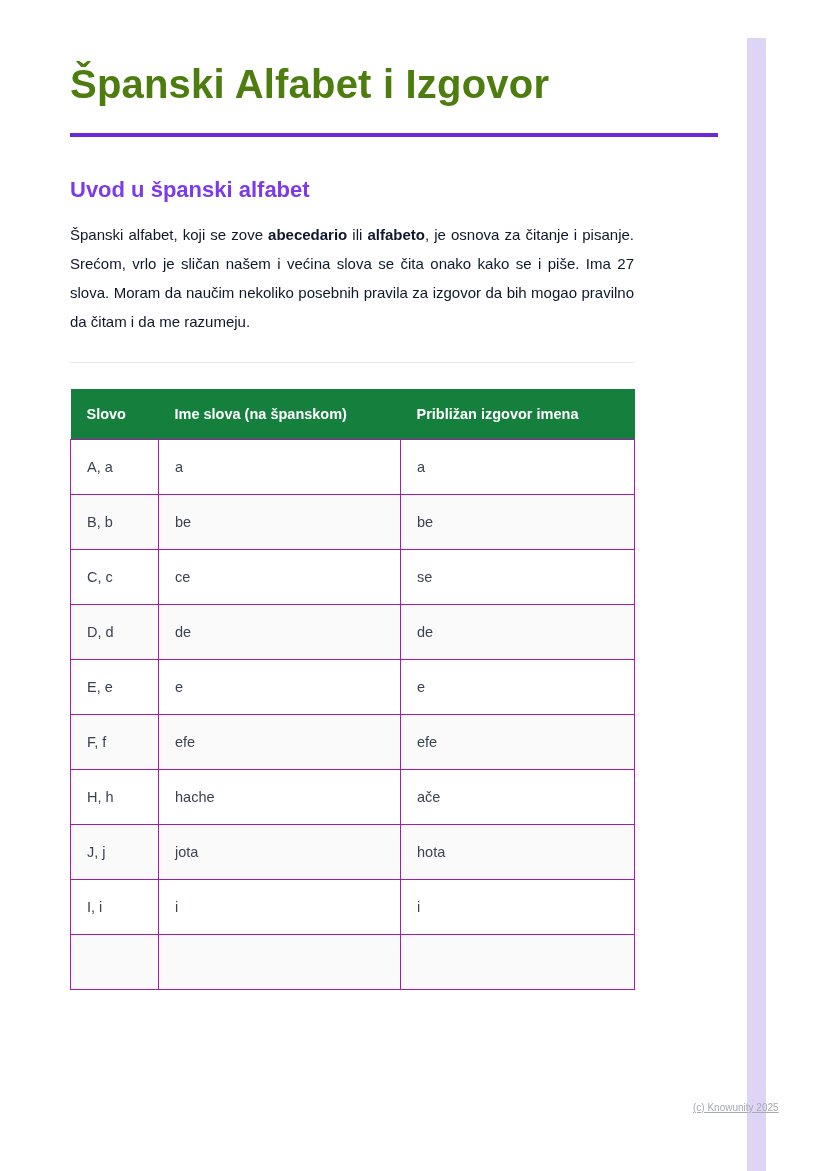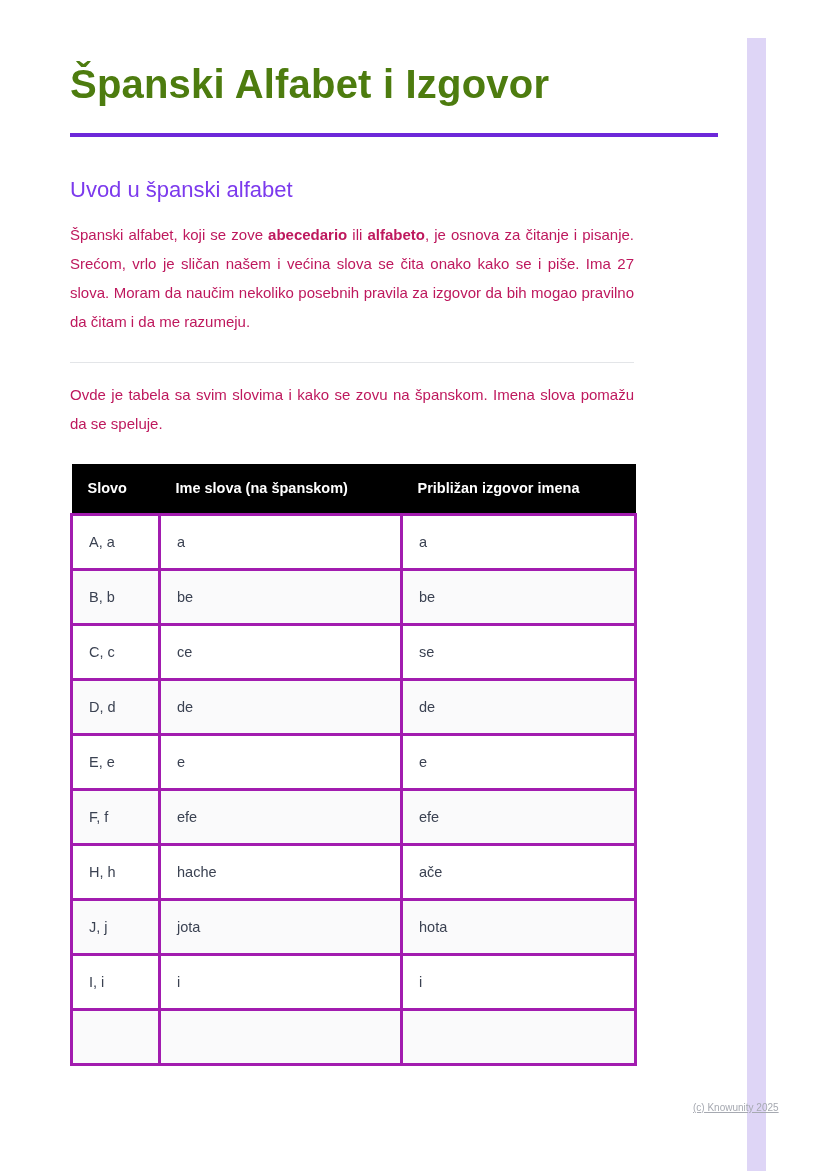--- a/index.html
+++ b/index.html
@@ -32,53 +32,53 @@
     margin-top: 25px;
     width: 648px; height: 4px;
     background: #6d28d9;
     border: none;
   }
   .section { width: 564px; }
   .section-heading {
     margin-top: 40px;
     font-size: 22px;
     line-height: 26px;
-    font-weight: 400;
+    font-weight: 700;
     color: #7c3aed;
   }
   .body-text {
     margin-top: 17px;
     font-size: 15px;
     line-height: 29px;
-    color: #be185d;
+    color: #0f172a;
     text-align: justify;
   }
   .divider {
     border: none;
     border-top: 1px solid #e3e5e8;
     margin-top: 26px;
     width: 564px;
   }
   table.alphabet-table {
     margin-top: 26px;
     width: 564px;
     border-collapse: collapse;
     table-layout: fixed;
   }
   .alphabet-table th {
-    background: #000000;
+    background: #15803d;
     color: #ffffff;
     font-size: 14.5px;
     font-weight: 700;
     text-align: left;
     padding: 16px;
     height: 50px;
   }
   .alphabet-table td {
-    border: 3px solid #a21caf;
+    border: 1px solid #a21caf;
     font-size: 14.5px;
     color: #3b4252;
     padding: 18px 16px;
     height: 55px;
     background: #ffffff;
     vertical-align: middle;
     margin-top: 27px;
   }
   .alphabet-table tbody tr:nth-child(even) td { background: #fafafb; }
   .alphabet-table col.c1 { width: 88px; }
@@ -104,21 +104,20 @@
   <h1 class="page-title">Španski Alfabet i Izgovor</h1>
   <div class="title-rule"></div>
 
   <div class="section">
     <h2 class="section-heading">Uvod u španski alfabet</h2>
     <p class="body-text"><span>Španski alfabet, koji se zove </span><strong>abecedario</strong><span> ili </span><strong>alfabeto</strong><span>, je osnova za čitanje i pisanje. Srećom, vrlo je sličan našem i većina slova se čita onako kako se i piše. Ima 27 slova. Moram da naučim nekoliko posebnih pravila za izgovor da bih mogao pravilno da čitam i da me razumeju.</span></p>
     <hr class="divider">
   </div>
 
   <div class="section">
-    <p class="body-text">Ovde je tabela sa svim slovima i kako se zovu na španskom. Imena slova pomažu da se speluje.</p>
 
     <table class="alphabet-table">
       <colgroup>
         <col class="c1">
           <col class="c2">
           <col class="c3">
       </colgroup>
       <thead>
         <tr>
             <th>Slovo</th>

